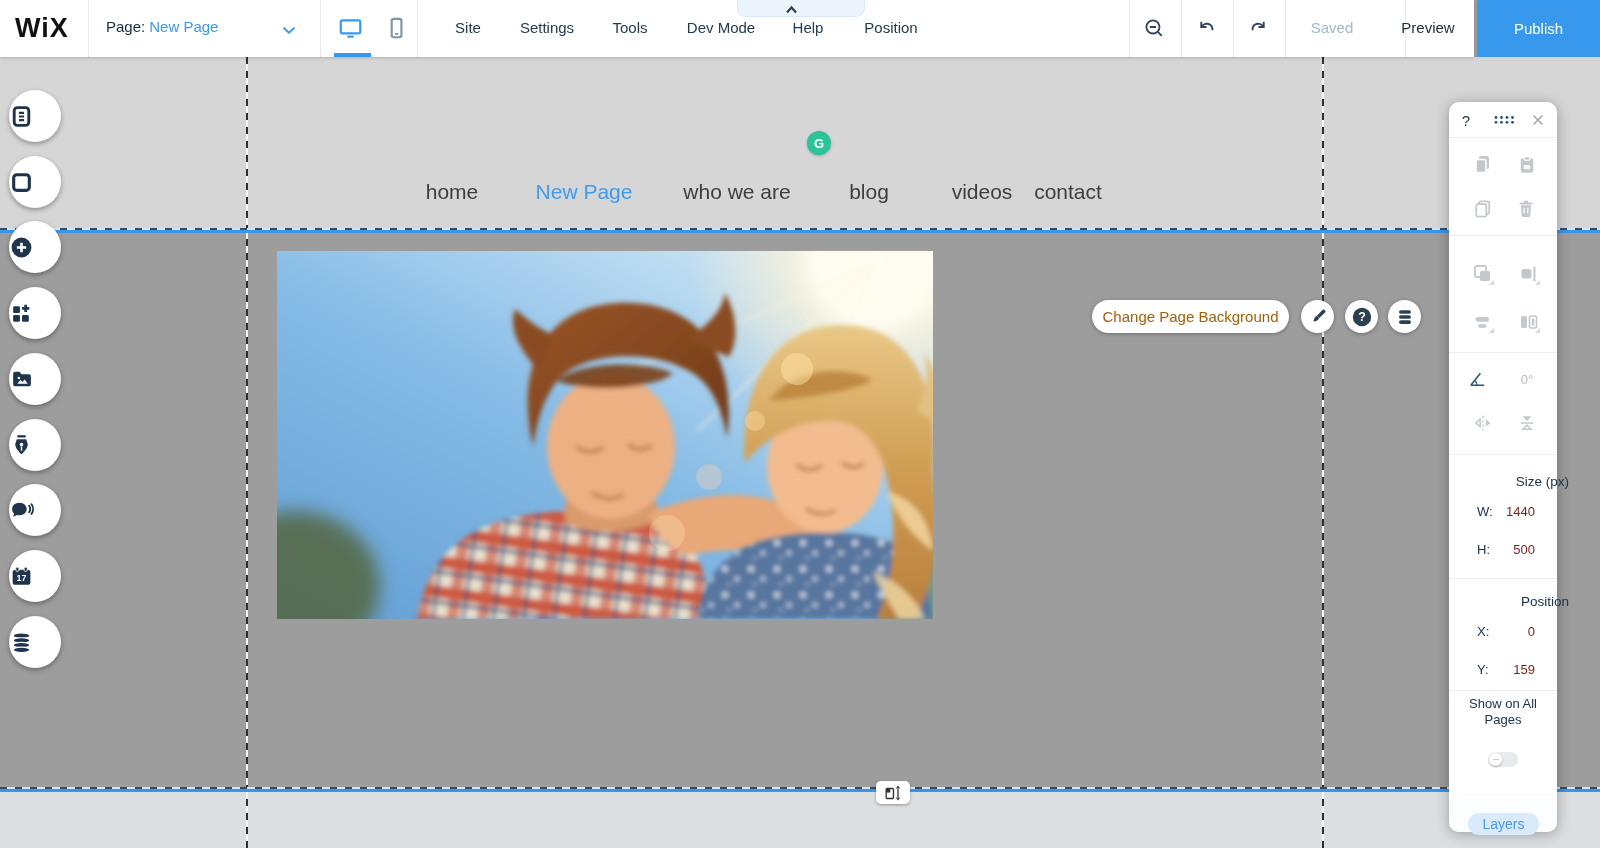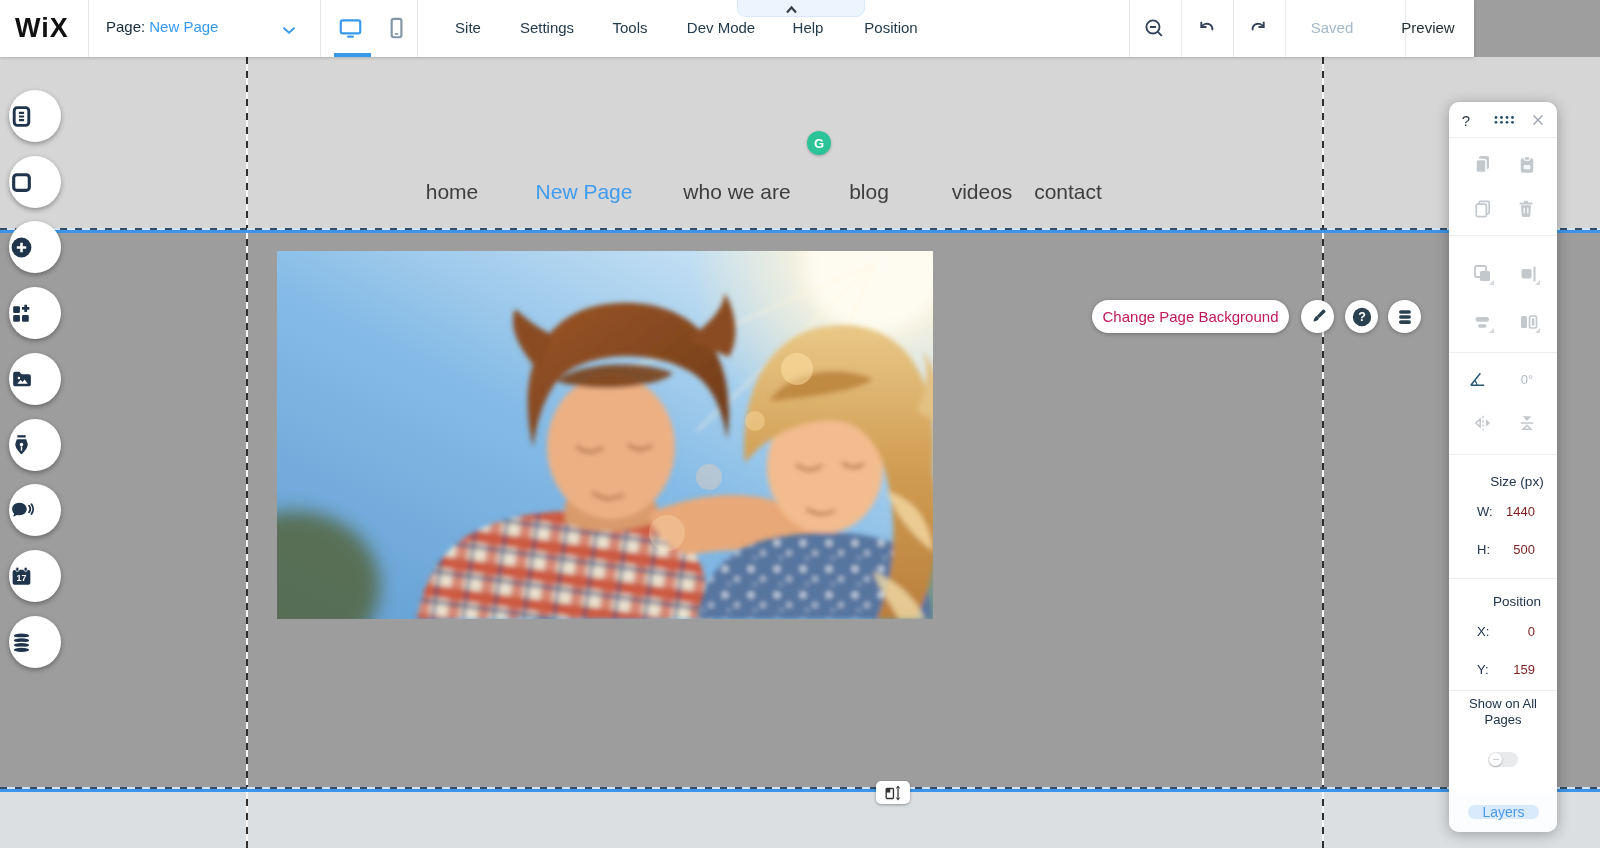--- a/index.html
+++ b/index.html
@@ -43,52 +43,52 @@
   .site-nav-item{position:absolute;top:180px;transform:translateX(-50%);font-size:21px;color:#3e3e3e;z-index:5;cursor:pointer;white-space:nowrap}
   .site-nav-item.active{color:#3e9bef}
   #grammarly-badge{position:absolute;left:807px;top:131px;width:24px;height:24px;border-radius:50%;background:#2cc398;color:#fff;
       font-size:13px;font-weight:bold;display:flex;align-items:center;justify-content:center;z-index:6;box-shadow:0 1px 3px rgba(0,0,0,.25);cursor:pointer}
 
   
   #photo{position:absolute;left:277px;top:251px;width:656px;height:368px;z-index:5;overflow:hidden;cursor:pointer}
 
   
   #change-bg-btn{position:absolute;left:1092px;top:300px;width:197px;height:33px;border-radius:17px;background:#fff;z-index:6;
-      display:flex;align-items:center;justify-content:center;font-size:15px;color:#be185d;box-shadow:0 1px 4px rgba(0,0,0,.3);cursor:pointer}
+      display:flex;align-items:center;justify-content:center;font-size:15px;color:#a16207;box-shadow:0 1px 4px rgba(0,0,0,.3);cursor:pointer}
   .ctl-circle{position:absolute;top:300px;width:33px;height:33px;border-radius:50%;background:#fff;z-index:6;
       display:flex;align-items:center;justify-content:center;box-shadow:0 1px 4px rgba(0,0,0,.3);cursor:pointer}
   #brush-circle{left:1301px}
   #helpq-circle{left:1345px}
   #stack-circle{left:1388px}
 
   
   #stretch-handle{position:absolute;left:876px;top:781px;width:34px;height:23px;background:#fff;border-radius:5px;z-index:6;
       display:flex;align-items:center;justify-content:center;box-shadow:0 1px 3px rgba(0,0,0,.35);cursor:ns-resize}
 
   
   .tool-circle{position:absolute;left:9px;width:52px;height:52px;border-radius:50%;background:#fff;z-index:20;
       display:flex;align-items:center;justify-content:flex-start;box-shadow:0 2px 5px rgba(0,0,0,.35);cursor:pointer}
 
   
   #right-panel{position:absolute;left:1449px;top:102px;width:108px;height:730px;background:#fff;border-radius:10px;z-index:30;
       box-shadow:0 2px 14px rgba(0,0,0,.3)}
   .pn-div{position:absolute;left:0;width:108px;height:1px;background:#ededed}
   .pn-icon{position:absolute;transform:translate(-50%,-50%);cursor:pointer;line-height:0}
-  .pn-title{position:absolute;left:8px;width:120px;text-align:center;font-size:13.5px;color:#20344c}
+  .pn-title{position:absolute;left:0;width:120px;text-align:right;font-size:13.5px;color:#20344c}
   .pn-row{position:absolute;left:0;width:108px;padding:0 22px 0 28px;display:flex;justify-content:space-between;font-size:13px}
   .pn-row .lab{color:#20344c}
   .pn-row .val{color:#7f1d1d;cursor:text}
   #pn-help{position:absolute;left:17px;top:10px;font-size:15px;color:#2b3a48;transform:translateX(-50%);cursor:pointer}
   #pn-deg{position:absolute;left:78px;top:277px;transform:translate(-50%,-50%);font-size:13px;color:#b3bcc4}
   #show-pages-label{position:absolute;left:14px;top:594px;width:80px;text-align:center;font-size:13px;line-height:16px;color:#20344c}
   #toggle{position:absolute;left:39px;top:650px;width:30px;height:15px;border-radius:8px;background:#e9eaec;cursor:pointer}
   #toggle .knob{position:absolute;left:1px;top:1px;width:13px;height:13px;border-radius:50%;background:#fff;box-shadow:0 1px 2px rgba(0,0,0,.3)}
   #toggle .knob::after{content:"";position:absolute;left:3.5px;top:5.8px;width:6px;height:1.6px;background:#c9ccd0}
   #panel-footer{position:absolute;left:0;top:691px;width:108px;height:39px;background:#fcfdfe;border-radius:0 0 10px 10px}
-  #layers-btn{position:absolute;left:19px;top:12px;width:71px;height:14px;border-radius:11px;background:#d9eafc;color:#4a9ae8;
+  #layers-btn{position:absolute;left:19px;top:20px;width:71px;height:22px;border-radius:11px;background:#d9eafc;color:#4a9ae8;
       font-size:14px;display:flex;align-items:center;justify-content:center;cursor:pointer}
 </style>
 </head>
 <body>
 
 <div id="app">
 
   <div id="strip-header" class="texlight"></div>
   <div id="strip-main" class="texlight"></div>
   <div id="strip-footer" class="texlight"></div>
@@ -490,15 +490,16 @@
         <g transform="scale(-1,1) translate(-24,0)">
           <path d="M7 5.5v5h5" fill="none" stroke="#32435a" stroke-width="1.8"></path>
           <path d="M7.3 10.3C9 7.6 12.6 6.6 15.2 8.2c1.7 1 2.6 2.8 2.5 4.7" fill="none" stroke="#32435a" stroke-width="1.8" stroke-linecap="round"></path>
         </g>
       </svg>
     </span>
     <div class="tb-div" style="left:1285px"></div>
     <span id="saved-label">Saved</span>
     <div class="tb-div" style="left:1405px"></div>
     <span id="preview-btn">Preview</span>
+    <div id="publish-btn">Publish</div>
   </div>
 
 </div>
 
 </body></html>

